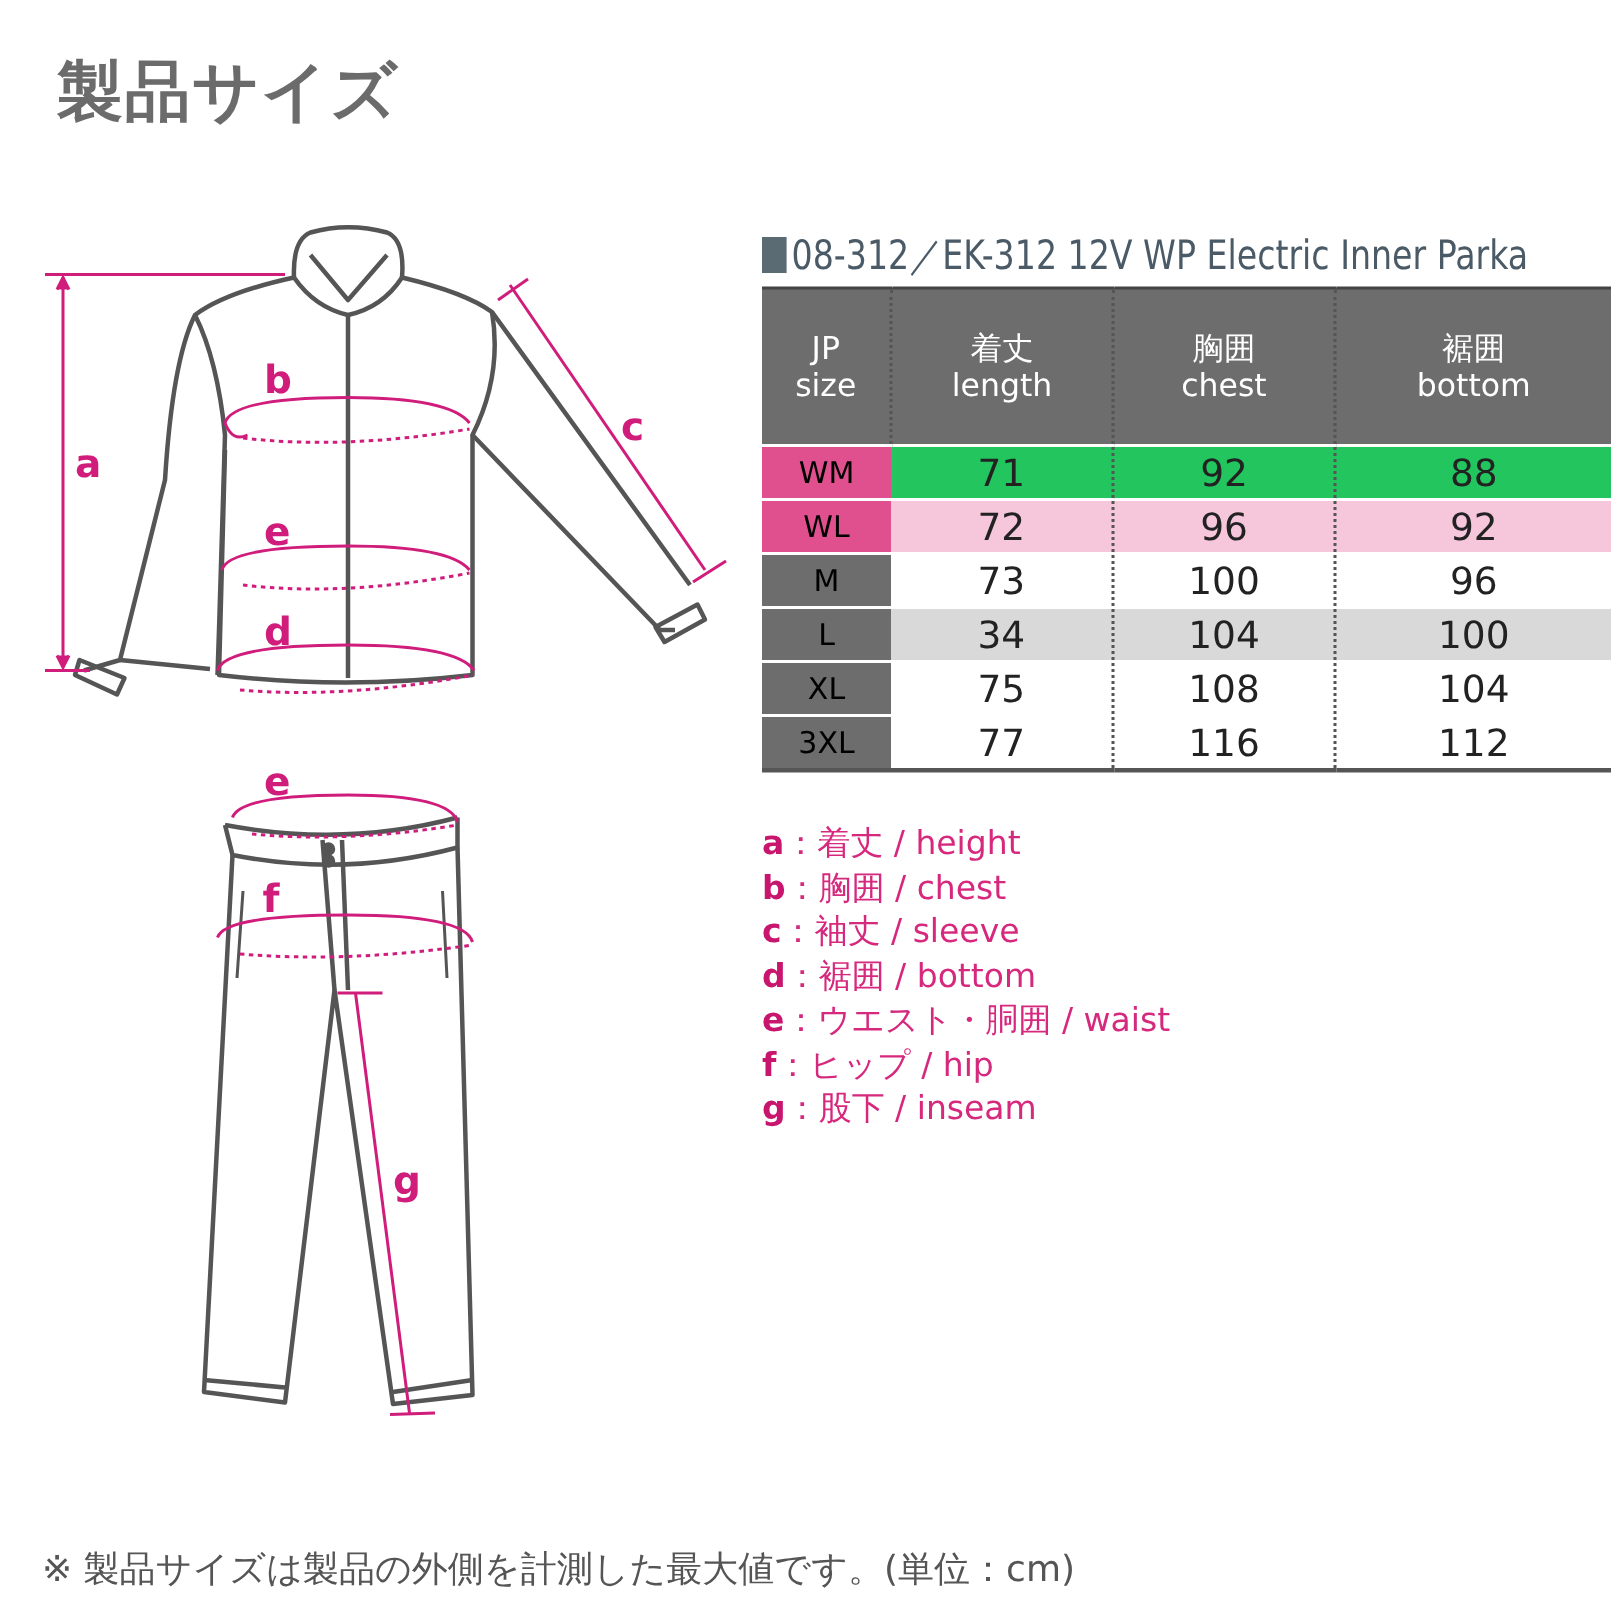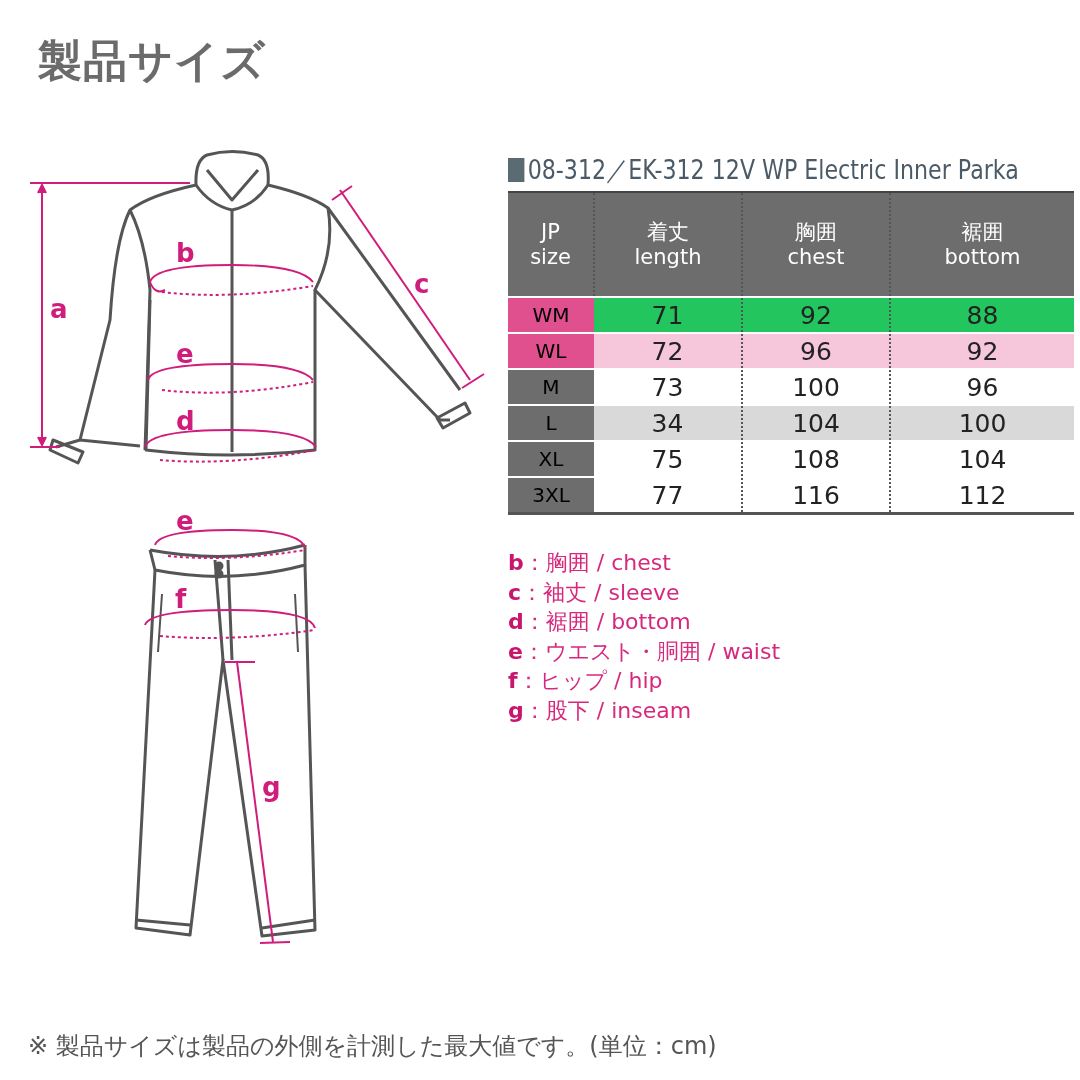--- a/index.html
+++ b/index.html
@@ -187,20 +187,21 @@
     <tr class="last">
       <td class="size">3XL</td>
       <td>77</td>
       <td class="dash">116</td>
       <td class="dash">112</td>
     </tr>
   </tbody>
 </table>
 
 <div class="legend">
+  <div class="item"><span class="key">a</span><span>：着丈 / height</span></div>
   <div class="item"><span class="key">b</span><span>：胸囲 / chest</span></div>
   <div class="item"><span class="key">c</span><span>：袖丈 / sleeve</span></div>
   <div class="item"><span class="key">d</span><span>：裾囲 / bottom</span></div>
   <div class="item"><span class="key">e</span><span>：ウエスト・胴囲 / waist</span></div>
   <div class="item"><span class="key">f</span><span>：ヒップ / hip</span></div>
   <div class="item"><span class="key">g</span><span>：股下 / inseam</span></div>
 </div>
 
 <div class="footnote">※ 製品サイズは製品の外側を計測した最大値です。(単位：cm)</div>
 

